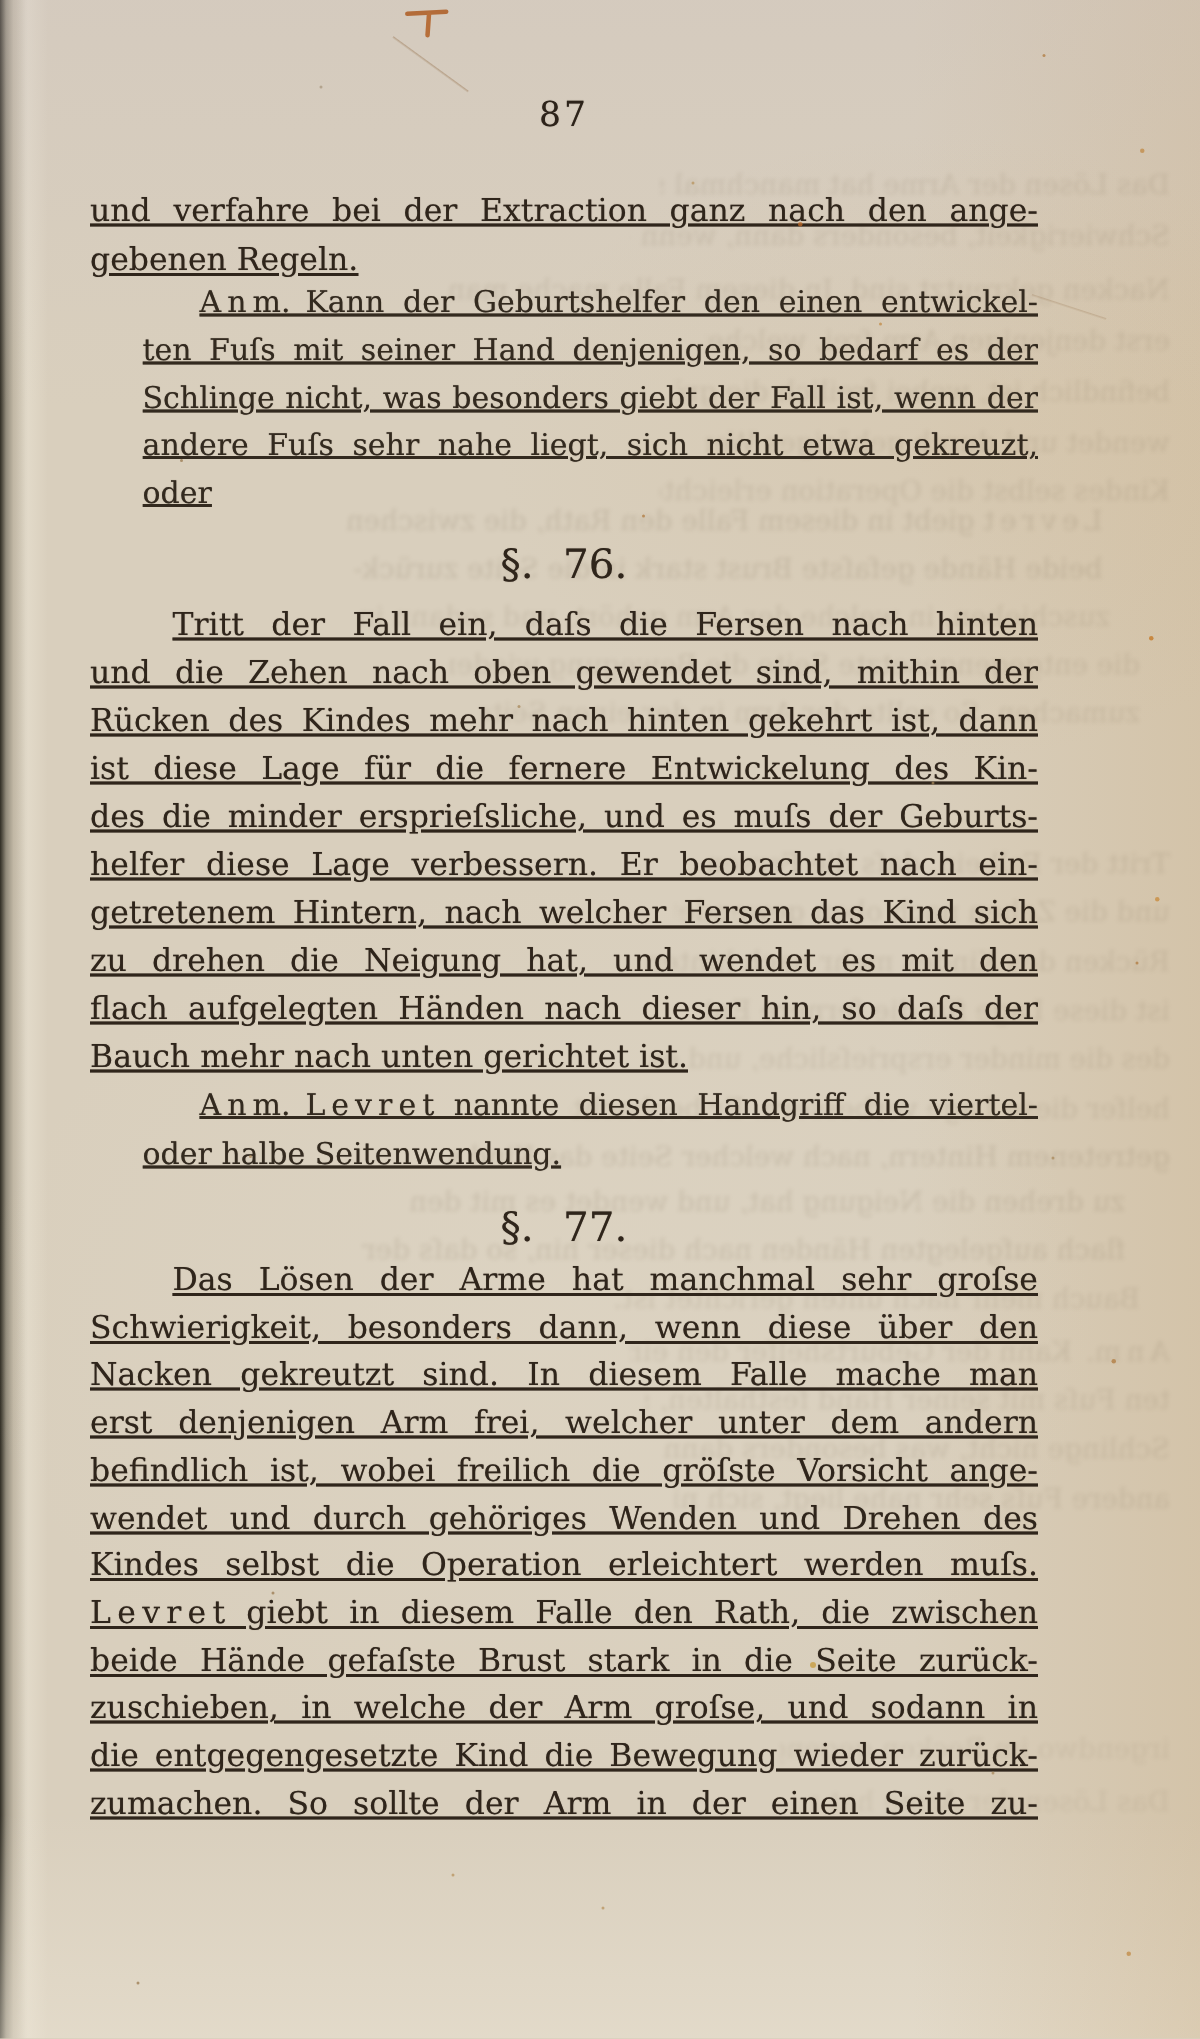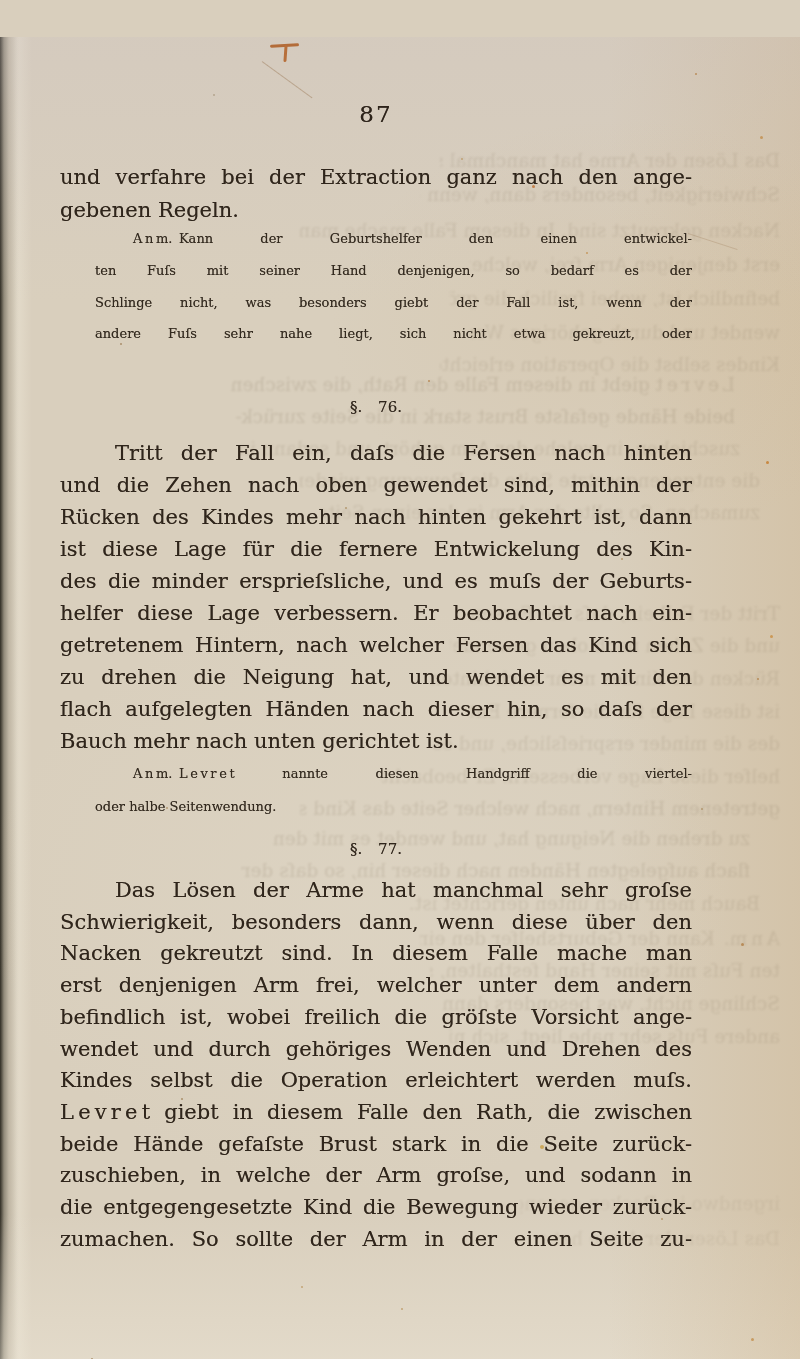--- a/index.html
+++ b/index.html
@@ -13,41 +13,41 @@
     position:absolute;inset:0;
     background:
       radial-gradient(ellipse 420px 300px at 78% 22%, rgba(205,178,138,0.20), rgba(0,0,0,0) 70%),
       radial-gradient(ellipse 500px 400px at 45% 65%, rgba(226,218,202,0.35), rgba(0,0,0,0) 75%),
       linear-gradient(180deg, rgba(201,191,193,0.28) 0%, rgba(0,0,0,0) 20%),
       linear-gradient(270deg, rgba(196,162,112,0.26) 0%, rgba(0,0,0,0) 24%),
       linear-gradient(0deg, rgba(238,231,216,0.45) 0%, rgba(0,0,0,0) 11%),
       linear-gradient(90deg, rgba(24,22,14,0.88) 0px, rgba(58,54,40,0.45) 4px, rgba(110,102,82,0.22) 9px, rgba(0,0,0,0) 19px),
       linear-gradient(90deg, rgba(0,0,0,0) 10px, rgba(250,246,232,0.30) 17px, rgba(0,0,0,0) 32px),
       #d9cfbd;
-    margin-top: 37px;
   }
   
   .tb{position:absolute;left:60px;width:632px;color:#2f251b;}
   .tb .tline{
     text-align:justify;text-align-last:justify;
     white-space:normal;overflow:hidden;
     text-shadow:0 0 0.5px rgba(47,37,27,0.55);
+    text-decoration:underline;
   }
   .tb .tline.noStretch{text-align-last:left;}
   .tb .tline.firstLine{text-indent:var(--indent,0px);}
   .main{font-size:21px;line-height:32px;}
-  .note{left:95px;width:597px;font-size:13px;line-height:31.8px;color:#332a1f;}
+  .note{left:95px;width:597px;font-size:20px;line-height:31.8px;color:#332a1f;}
   .intro{top:124px;line-height:33px;}
   .s76{top:400px;--indent:55px;}
   .s77{top:838px;line-height:31.7px;--indent:55px;}
   .n1{top:186px;--indent:38px;}
   .n2{top:720px;line-height:33px;--indent:38px;}
   .heading{
     position:absolute;left:60px;width:632px;text-align:center;
-    font-size:15px;color:#2f251b;word-spacing:11px;
+    font-size:27px;color:#2f251b;word-spacing:11px;
     text-shadow:0 0 0.5px rgba(47,37,27,0.55);
   }
   .h76{top:361px;}
   .h77{top:803px;}
   .pageno{
     position:absolute;left:60px;top:64px;width:632px;text-align:center;
     font-size:23px;letter-spacing:2px;color:#2d231a;
     text-shadow:0 0 0.6px rgba(45,35,26,0.6);
   }
   

